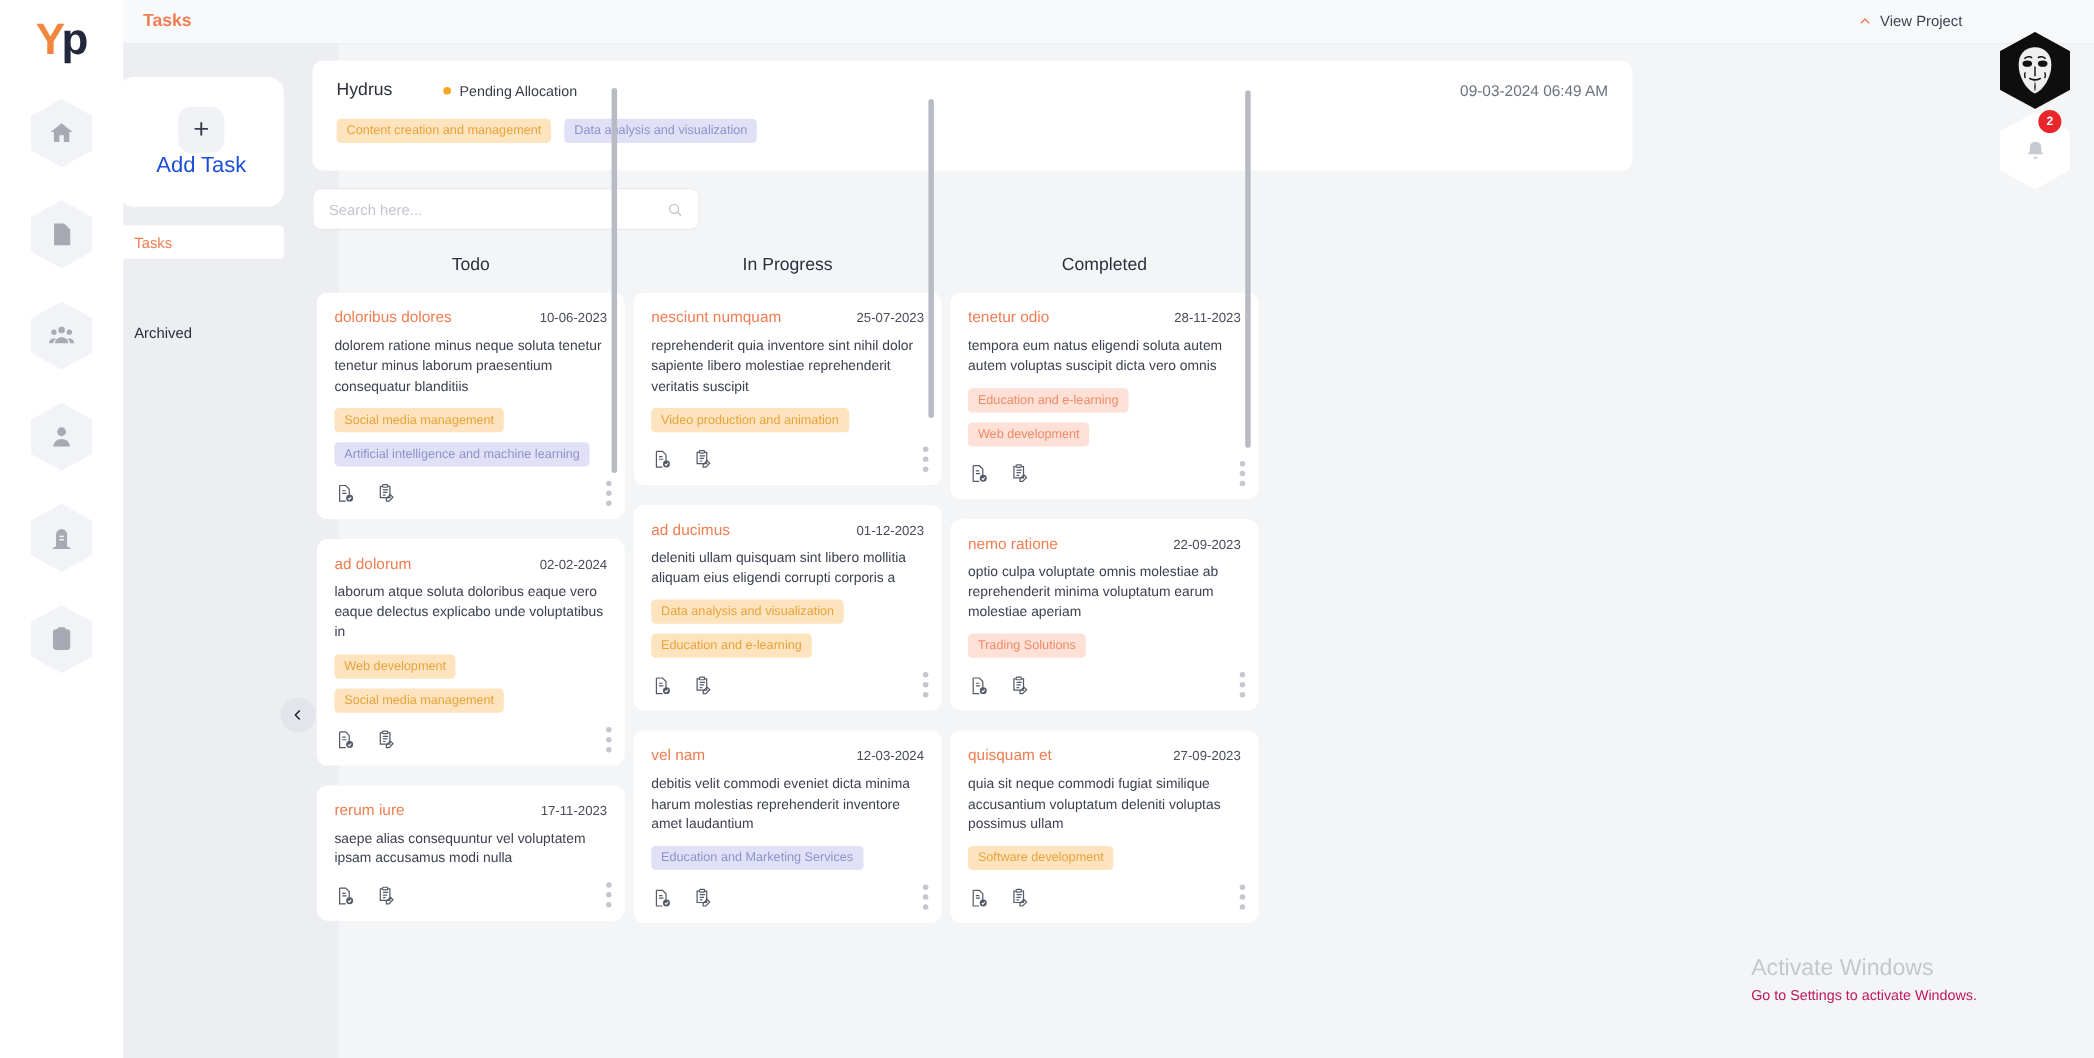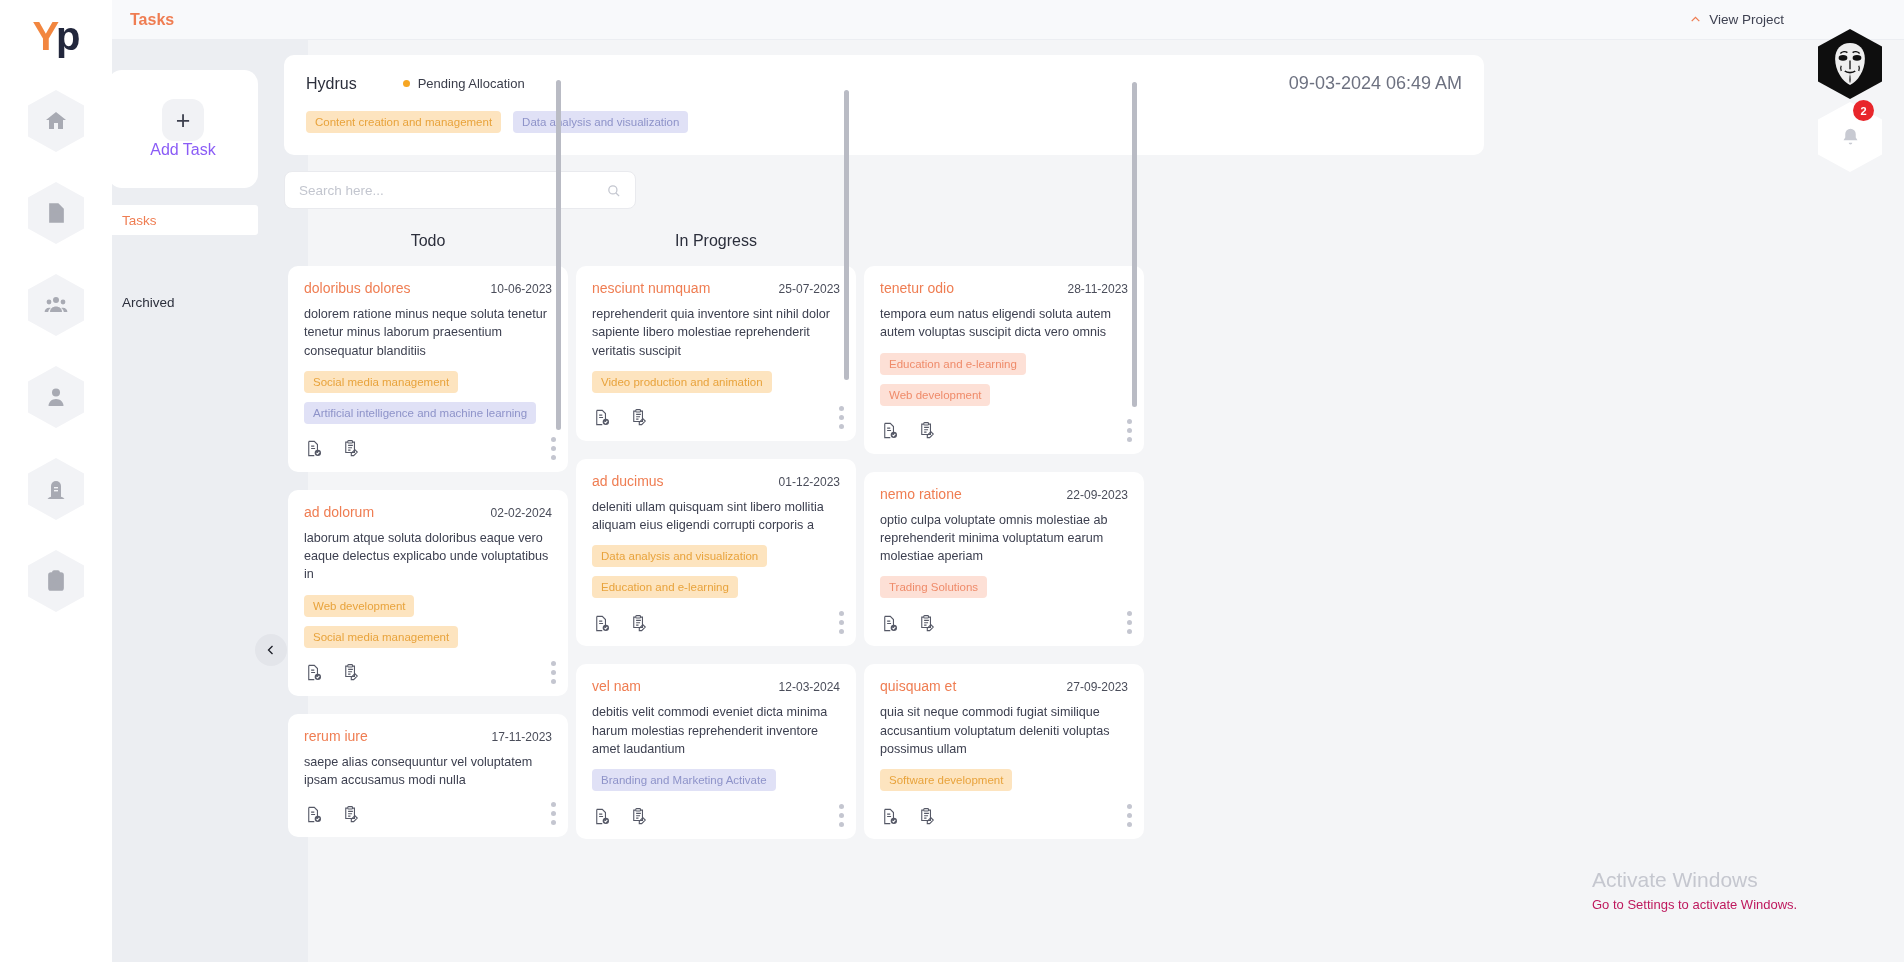--- a/index.html
+++ b/index.html
@@ -73,21 +73,21 @@
     position: absolute; left: 108px; top: 70px; width: 150px; height: 118px;
     background: #fff; border-radius: 14px;
     display: flex; flex-direction: column; align-items: center; justify-content: center;
     cursor: pointer; z-index: 10;
   }
   .plusbox {
     width: 42px; height: 42px; border-radius: 12px; background: #f1f2f5;
     display: flex; align-items: center; justify-content: center;
     font-size: 25px; color: #3c3f4d; line-height: 1;
   }
-  .addtask-label { font-size: 16px; color: #8b5cf6; }
+  .addtask-label { font-size: 20px; color: #1d4ed8; }
 
   .navitem {
     position: absolute; left: 108px; width: 150px; height: 30px;
     display: flex; align-items: center; padding-left: 14px;
     font-size: 13.5px; cursor: pointer;
   }
   .navitem.active { background: #fff; color: #ef7d52; top: 205px; border-radius: 3px; }
   .navitem.idle { color: #2c2f3c; top: 239px; margin-top: 48px; }
 
   .collapse-btn {
@@ -101,21 +101,21 @@
   .main { position: absolute; left: 284px; top: 40px; right: 112px; bottom: 0; }
 
   .project-card {
     position: absolute; left: 0; top: 15px; width: 1200px; height: 100px;
     background: #fff; border-radius: 10px; padding: 18px 22px;
   }
   .proj-row1 { display: flex; align-items: center; }
   .proj-name { font-size: 16px; color: #2c2f3c; font-weight: 500; }
   .proj-status { margin-left: 46px; display: flex; align-items: center; gap: 8px; font-size: 13px; color: #3a3d4a; }
   .dot { width: 7px; height: 7px; border-radius: 50%; background: #f6a623; }
-  .proj-date { margin-left: auto; font-size: 18px; color: #6d7180; }
+  .proj-date { margin-left: auto; font-size: 14px; color: #6d7180; }
   .proj-tags { display: flex; gap: 12px; margin-top: 17px; }
 
   .tag { font-size: 11.5px; padding: 5px 9px; border-radius: 4px; white-space: nowrap; }
   .tag.orange { background: #fde4bf; color: #e8a33c; }
   .tag.violet { background: #e0e1f6; color: #8e93c9; }
   .tag.peach  { background: #fde0d6; color: #ef8b6a; }
 
   .searchbox {
     position: absolute; left: 0; top: 131px; width: 352px; height: 38px;
     background: #fff; border: 1px solid #e9eaee; border-radius: 8px;
@@ -453,21 +453,21 @@
               <i></i>
             </div>
           </div>
           <div class="card">
             <div class="card-top">
               <span class="card-title">vel nam</span>
               <span class="card-date">12-03-2024</span>
             </div>
             <div class="card-desc">debitis velit commodi eveniet dicta minima harum molestias reprehenderit inventore amet laudantium</div>
             <div class="card-tags">
-              <span class="tag violet">Branding and Marketing Activate</span>
+              <span class="tag violet">Education and Marketing Services</span>
             </div>
             <div class="card-foot">
               <svg viewBox="0 0 24 24">
                 <path d="M6 3h7l4 4v8"></path>
                 <path d="M6 3v18h7"></path>
                 <path d="M9 9h4M9 12h5"></path>
                 <circle cx="17.5" cy="17.5" r="4" fill="#555866" stroke="none"></circle>
                 <polyline points="15.8,17.6 17.2,19 19.3,16.3" stroke="#fff" stroke-width="1.3" fill="none"></polyline>
               </svg>
               <svg viewBox="0 0 24 24">
@@ -479,20 +479,21 @@
             </div>
             <div class="kebab">
               <i></i>
               <i></i>
               <i></i>
             </div>
           </div>
         </div>
       </div>
       <div class="column">
+        <div class="col-head">Completed</div>
         <div class="col-body">
           <div class="card">
             <div class="card-top">
               <span class="card-title">tenetur odio</span>
               <span class="card-date">28-11-2023</span>
             </div>
             <div class="card-desc">tempora eum natus eligendi soluta autem autem voluptas suscipit dicta vero omnis</div>
             <div class="card-tags">
               <span class="tag peach">Education and e-learning</span>
               <span class="tag peach">Web development</span>

